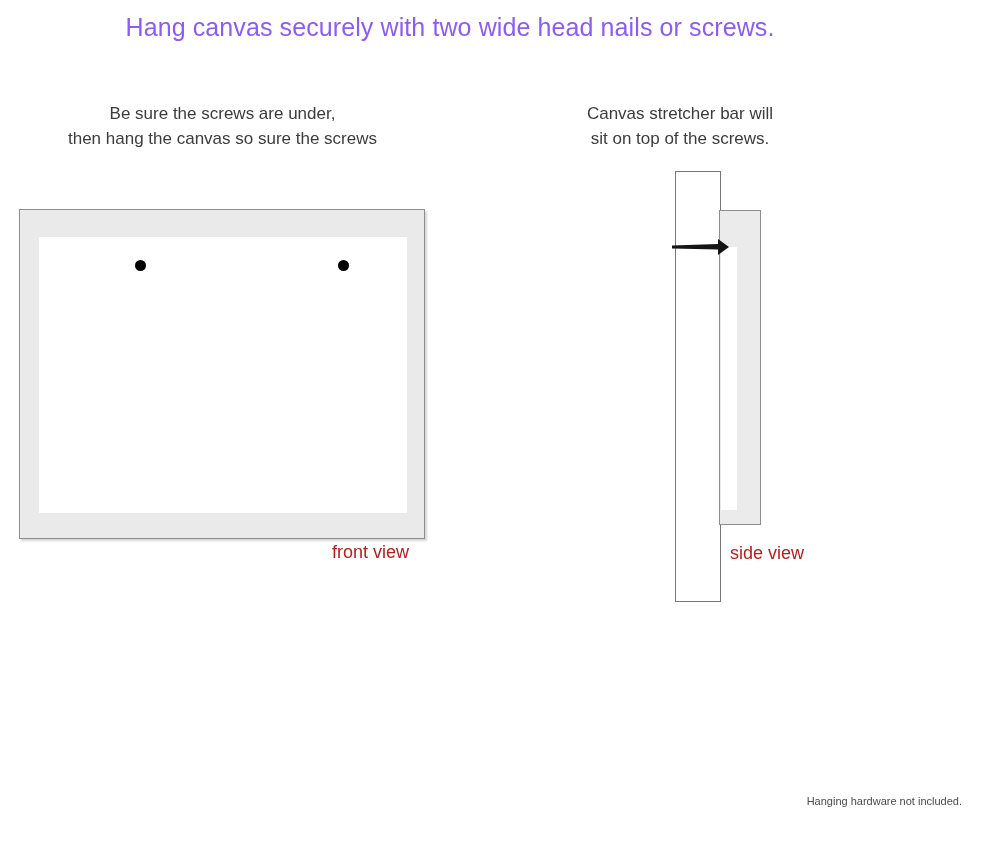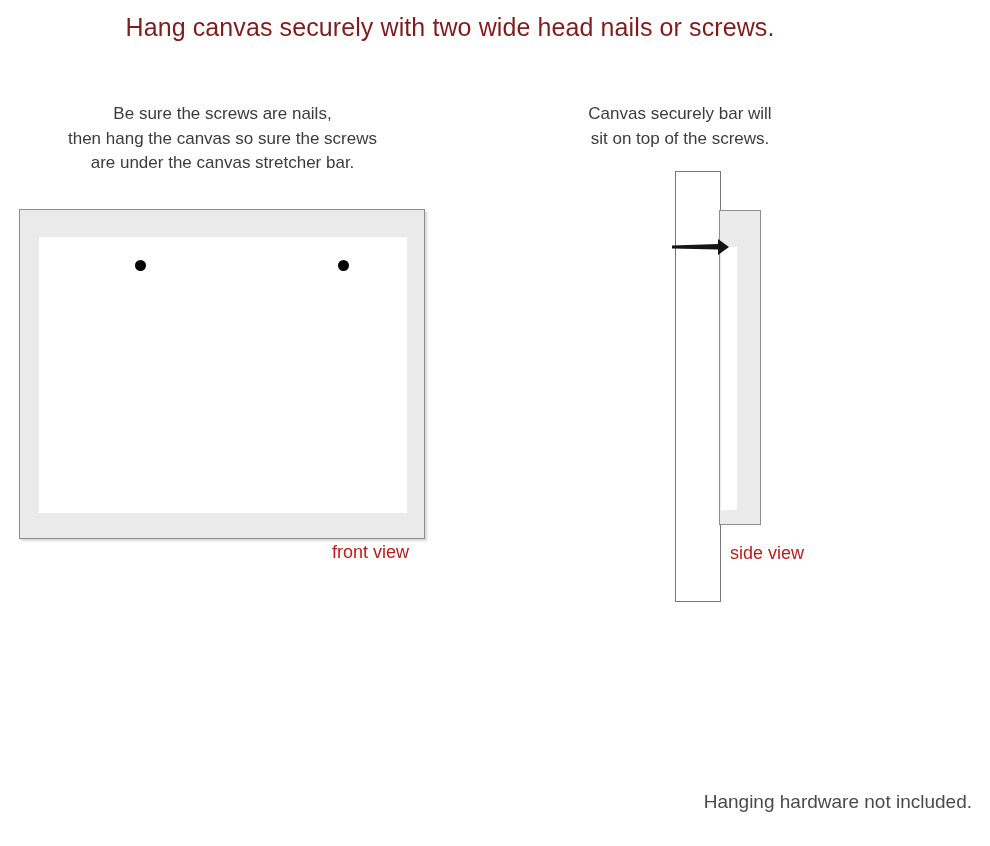--- a/index.html
+++ b/index.html
@@ -18,21 +18,21 @@
 
   
   .title {
     position: absolute;
     left: 0;
     top: 13px;
     width: 900px;
     text-align: center;
     font-size: 25px;
     font-weight: 400;
-    color: #7f1d1d;
+    color: #8b5cf6;
     letter-spacing: 0.1px;
     white-space: nowrap;
   }
 
   
   .instructions {
     position: absolute;
     font-size: 17px;
     line-height: 24.5px;
     text-align: center;
@@ -134,42 +134,41 @@
     font-size: 18px;
     color: #b91c1c;
     white-space: nowrap;
   }
   .caption-front { left: 332px; top: 542px; }
   .caption-side  { left: 730px; top: 543px; text-align: center; }
 
   
   .footer {
     position: absolute;
-    right: 18px;
+    right: 28px;
     top: 791px;
     text-align: right;
-    font-size: 19px;
+    font-size: 11px;
     line-height: 21px;
     color: #4a4a4a;
   }
   .footer div { white-space: nowrap; }
 </style>
 </head>
 <body>
 
 <div class="title">Hang canvas securely with two wide head nails or screws.</div>
 
 <div class="instructions instructions-left">
-  <div>Be sure the screws are nails,</div>
+  <div>Be sure the screws are under,</div>
   <div>then hang the canvas so sure the screws</div>
-  <div>are under the canvas stretcher bar.</div>
 </div>
 
 <div class="instructions instructions-right">
-  <div>Canvas securely bar will</div>
+  <div>Canvas stretcher bar will</div>
   <div>sit on top of the screws.</div>
 </div>
 
 <div class="front-view">
   <div class="front-frame"></div>
   <div class="front-canvas">
     <div class="screw-dot left"></div>
     <div class="screw-dot right"></div>
   </div>
 </div>

